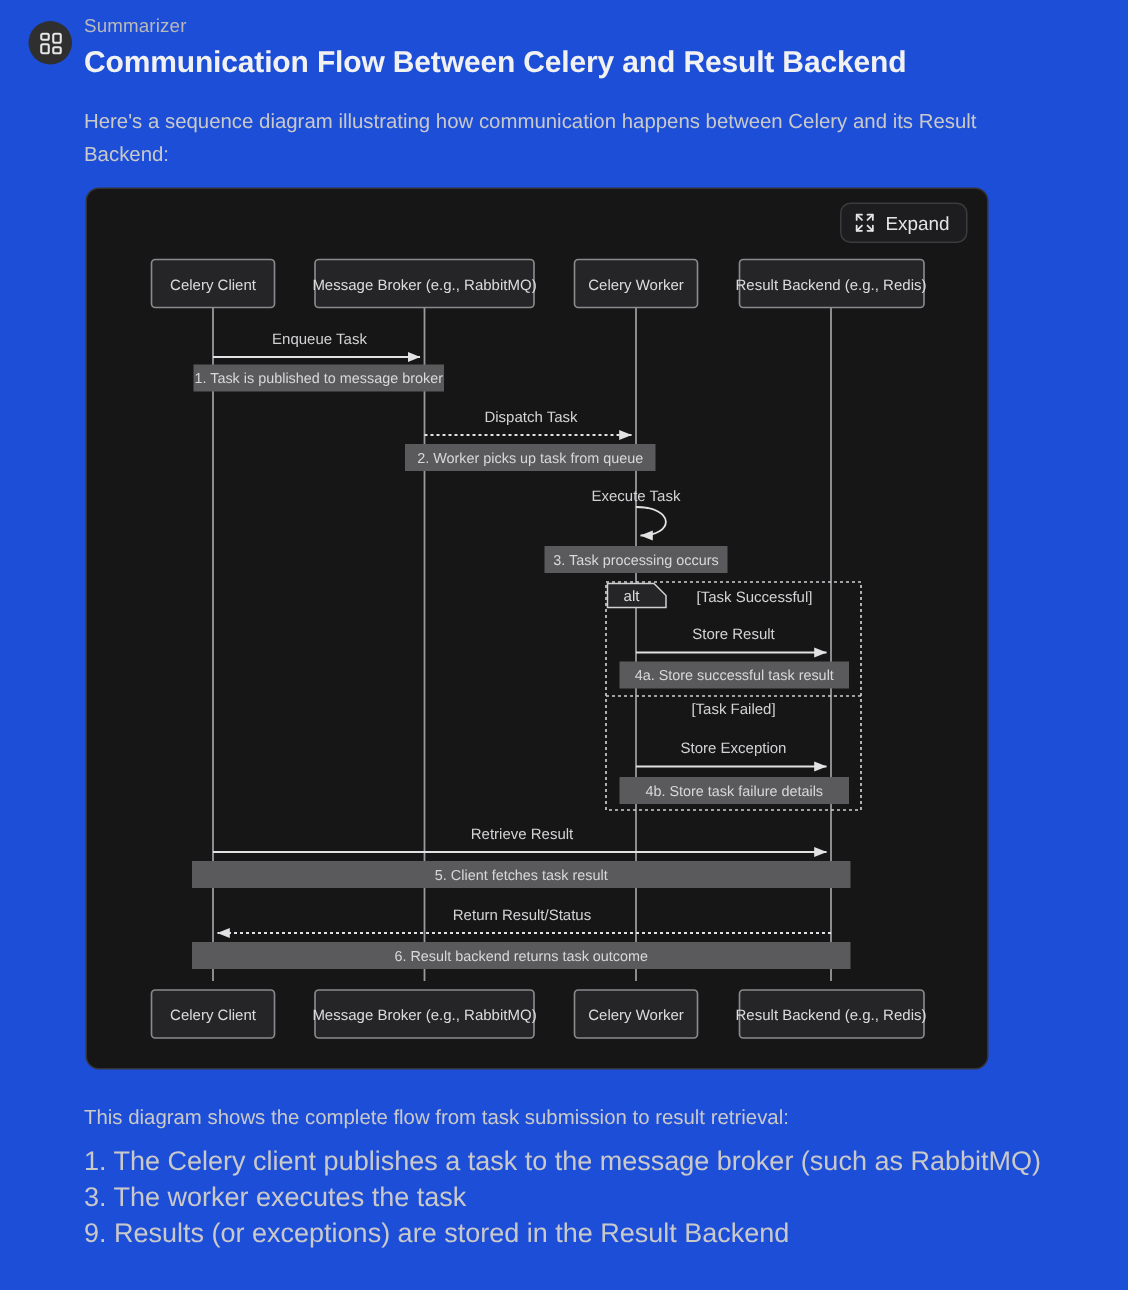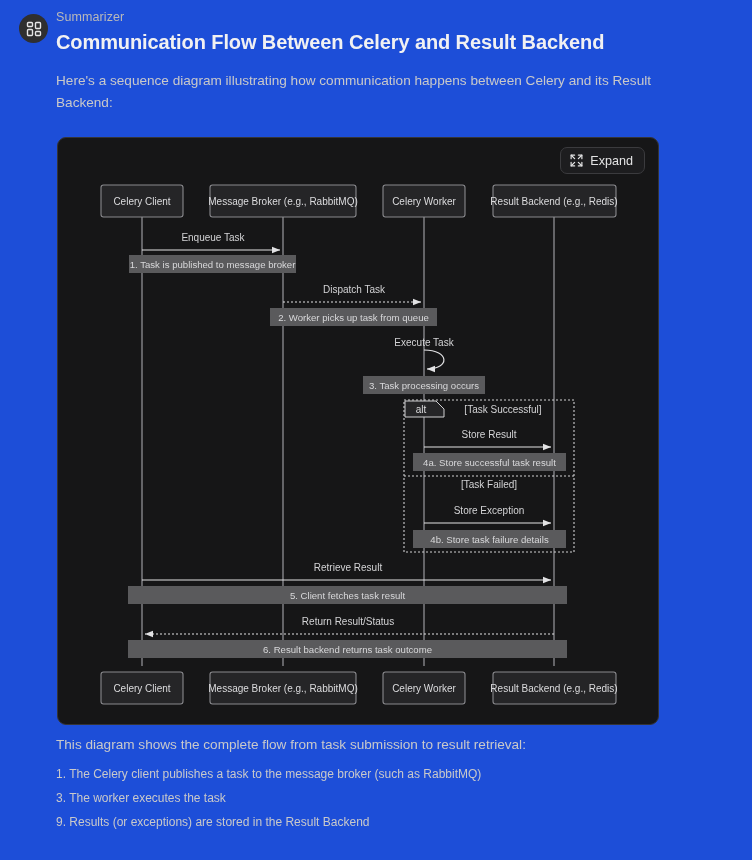--- a/index.html
+++ b/index.html
@@ -29,21 +29,21 @@
     position: absolute; left: 56px; top: 31px;
     font-size: 20px; font-weight: bold; color: #f1f1f2; letter-spacing: -.1px;
   }
   .intro {
     position: absolute; left: 56px; top: 70px; width: 600px;
     font-size: 13.6px; line-height: 22px; color: #c9c9ca;
   }
 
   
   .diagram-card {
-    position: absolute; left: 57px; top: 137px;
+    position: absolute; left: 57px; top: 125px;
     width: 602px; height: 588px;
     background: #161617;
     border: 1px solid #343436;
     border-radius: 9px;
     overflow: hidden;
   }
   .expand-btn {
     position: absolute; right: 13px; top: 9px;
     height: 27px; padding: 0 11px 0 9px;
     display: flex; align-items: center; gap: 7px;
@@ -55,21 +55,21 @@
   
   .seq { position: absolute; left: 0; top: 0; }
 
   
   .outro {
     position: absolute; left: 56px; top: 734px; width: 640px;
     font-size: 13.6px; line-height: 22px; color: #c9c9ca;
   }
   .step-list { position: absolute; left: 56px; top: 762px; width: 660px; }
   .step {
-    font-size: 12px; line-height: 24px; color: #c9c9ca;
+    font-size: 18px; line-height: 24px; color: #c9c9ca;
     height: 24px; white-space: nowrap;
   }
 </style>
 </head>
 <body>
 
 <div class="page">
 
   <div class="header">
     <div class="avatar">

